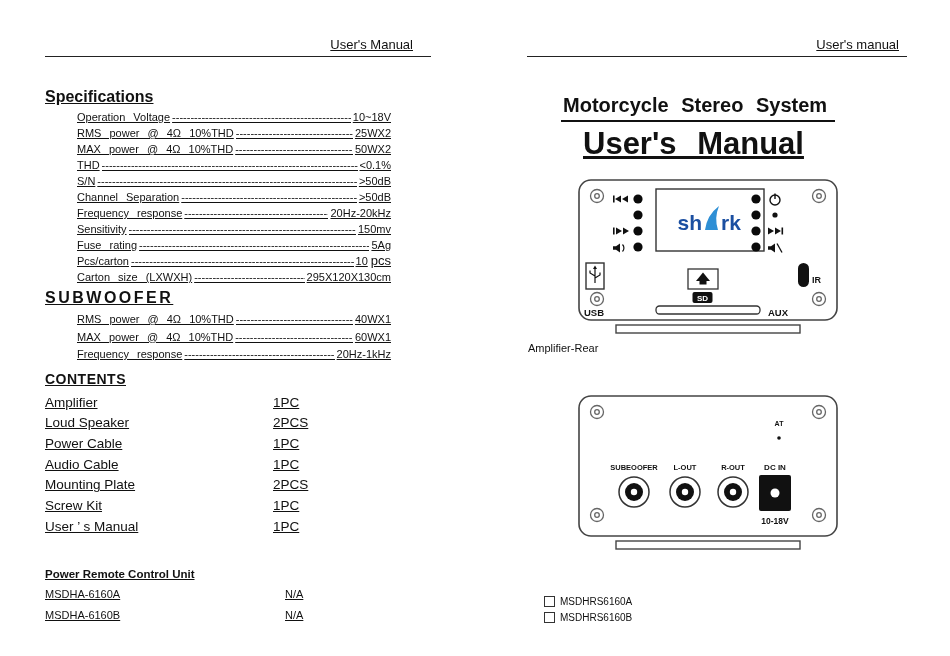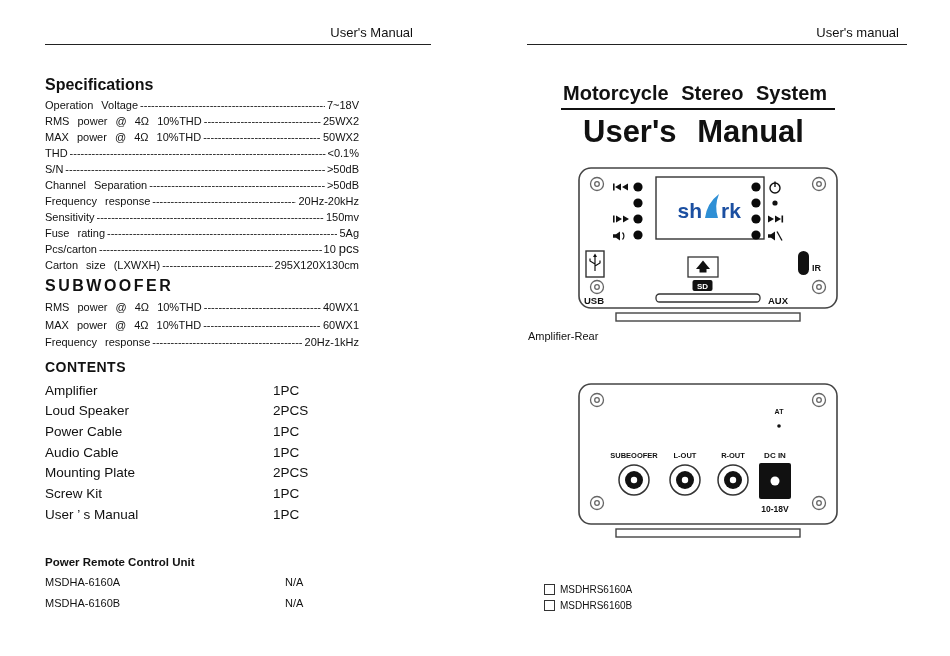--- a/index.html
+++ b/index.html
@@ -1,36 +1,36 @@
 <!DOCTYPE html>
 <html><head>
 <meta charset="utf-8">
 <style>
   * { margin:0; padding:0; box-sizing:border-box; }
   html,body { width:950px; height:656px; }
   body {
     position:relative; background:#ffffff; color:#111;
     font-family:"Liberation Sans", sans-serif; overflow:hidden;
   }
-  .page { position:absolute; top:25px; }
+  .page { position:absolute; top:37px;text-decoration:underline; }
   #left-page  { left:45px;  width:386px; }
   #right-page { left:527px; width:380px; position:absolute; height:610px; }
 
   
   .page-header {
     border-bottom:1.6px solid #222; padding-bottom:4px;
     font-size:13px; text-align:right; color:#111;
   }
   #left-page  .page-header { padding-right:18px; }
   #right-page .page-header { padding-right:8px; }
 
   
   .sec-title   { font-size:16px; font-weight:bold; margin-top:31px; line-height:17px; }
   .spec-list   { margin-top:4px; }
-  .spec-row    { display:flex; align-items:flex-start; width:314px; font-size:11px; line-height:16px; }
+  .spec-row    { display:flex; align-items:flex-start; width:314px; font-size:11px; line-height:16px;margin-left:32px; }
   .spec-list2 .spec-row { line-height:17.5px; }
   .spec-label  { white-space:nowrap; padding-right:2px; word-spacing:5px; }
   .dashes      { flex:1; overflow:hidden; white-space:nowrap; font-size:11px; }
   .spec-value  { white-space:nowrap; padding-left:2px; }
   .unit        { font-size:13px; margin-left:3px; }
   .sub-title   { font-size:16px; font-weight:bold; letter-spacing:2.5px; margin-top:5px; line-height:16px; }
   .spec-list2  { margin-top:5px; }
   .contents-title { font-size:14px; font-weight:bold; margin-top:7px; letter-spacing:0.5px; line-height:17px; }
   .contents-list  { margin-top:5px; }
   .contents-row   { display:flex; font-size:13.5px; line-height:20.7px; }
@@ -65,21 +65,21 @@
 
 <div class="page" id="left-page">
   <div class="page-header">User's Manual</div>
 
   <div class="sec-title">Specifications</div>
 
   <div class="spec-list">
     <div class="spec-row">
         <span class="spec-label">Operation Voltage</span>
         <span class="dashes">----------------------------------------------------------------------------------------------------------------------------------------------------------------</span>
-        <span class="spec-value">7~18V</span>
+        <span class="spec-value">10~18V</span>
       </div>
     <div class="spec-row">
         <span class="spec-label">RMS power @ 4Ω 10%THD</span>
         <span class="dashes">----------------------------------------------------------------------------------------------------------------------------------------------------------------</span>
         <span class="spec-value">25WX2</span>
       </div>
     <div class="spec-row">
         <span class="spec-label">MAX power @ 4Ω 10%THD</span>
         <span class="dashes">----------------------------------------------------------------------------------------------------------------------------------------------------------------</span>
         <span class="spec-value">50WX2</span>

